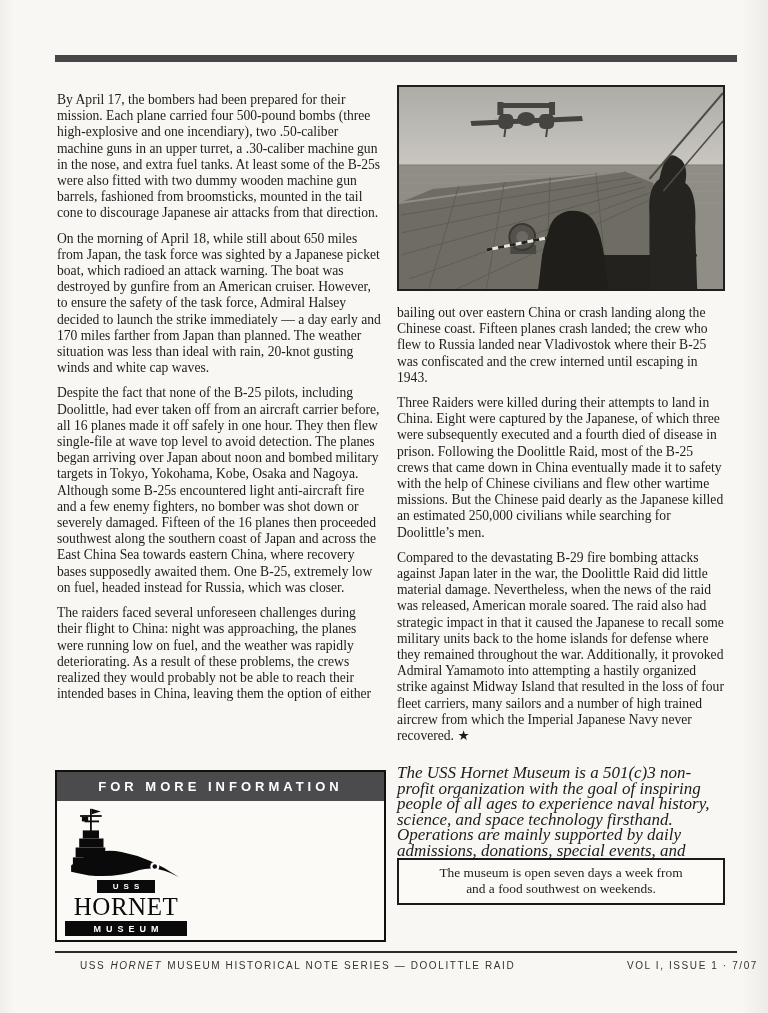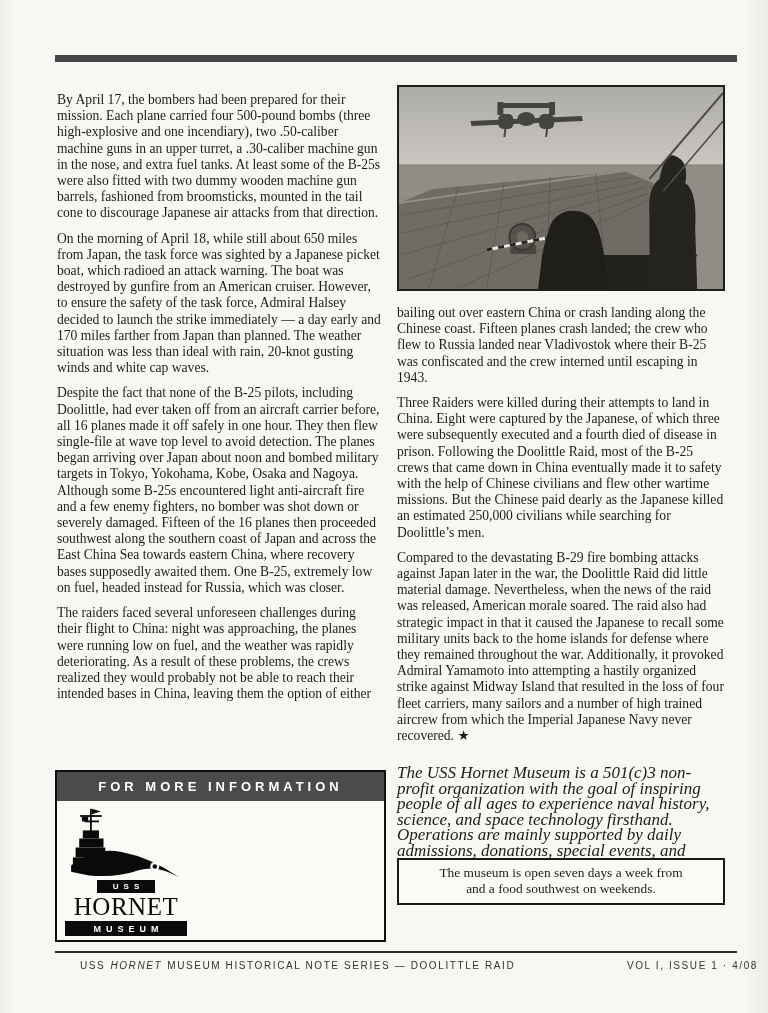--- a/index.html
+++ b/index.html
@@ -159,15 +159,15 @@
   <div class="hours">
     <div>The museum is open seven days a week from</div>
     <div>and a food southwest on weekends.</div>
   </div>
 
   <div class="footer-rule"></div>
   <div class="footer">
     <div>
       <span class="seg">USS</span><i class="seg">HORNET</i><span>MUSEUM HISTORICAL NOTE SERIES — DOOLITTLE RAID</span>
     </div>
-    <div>VOL I, ISSUE 1 · 4/08</div>
+    <div>VOL I, ISSUE 1 · 7/07</div>
   </div>
 </div>
 
 </body></html>

